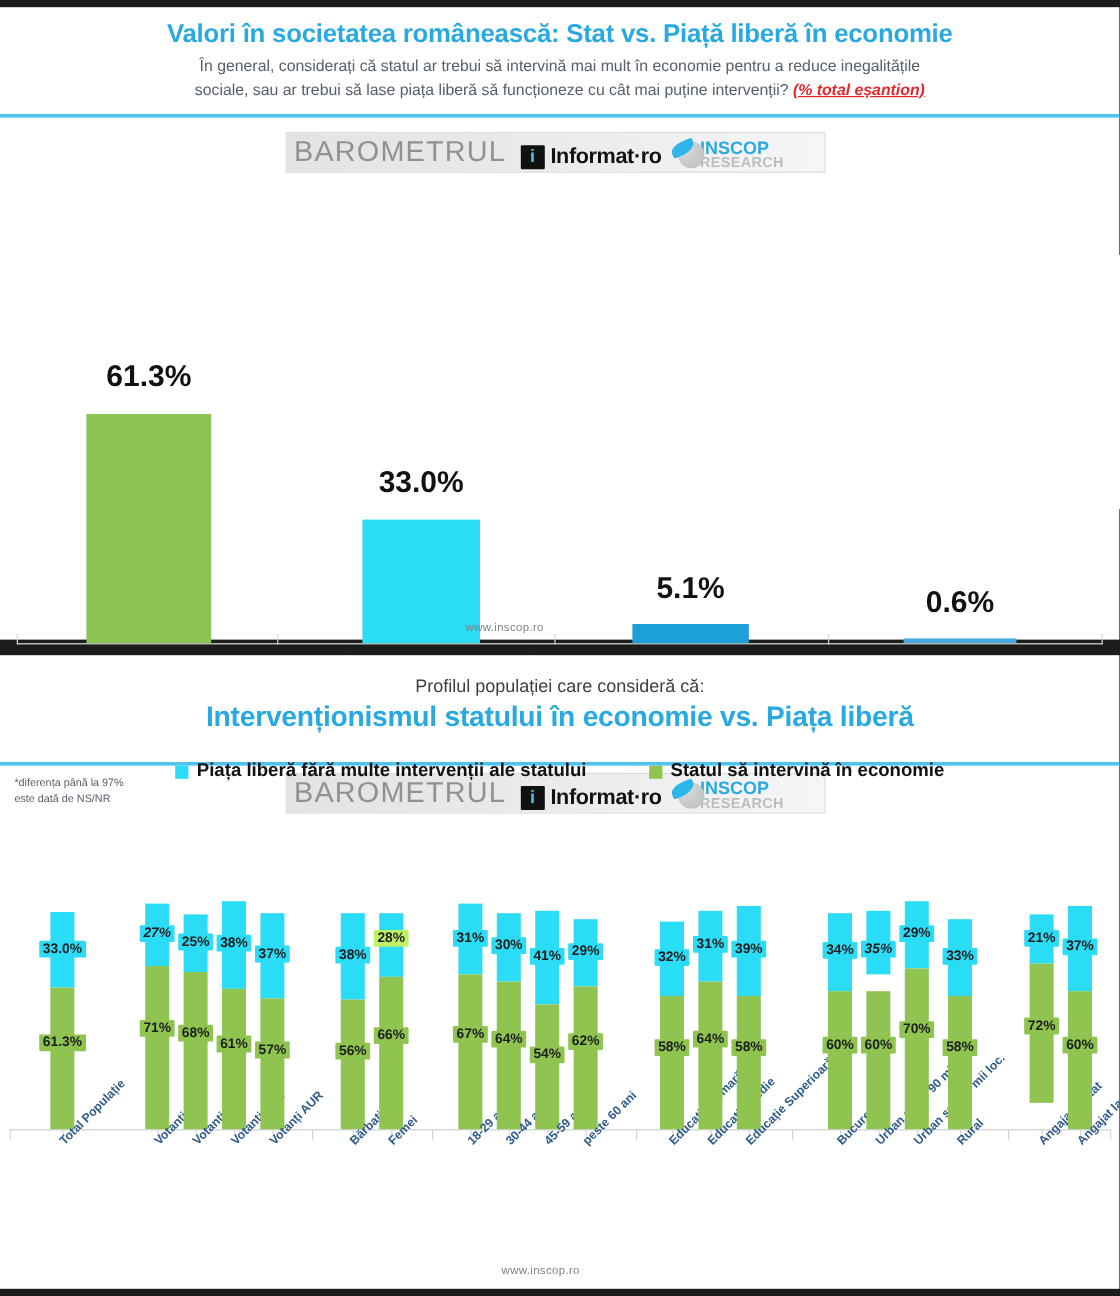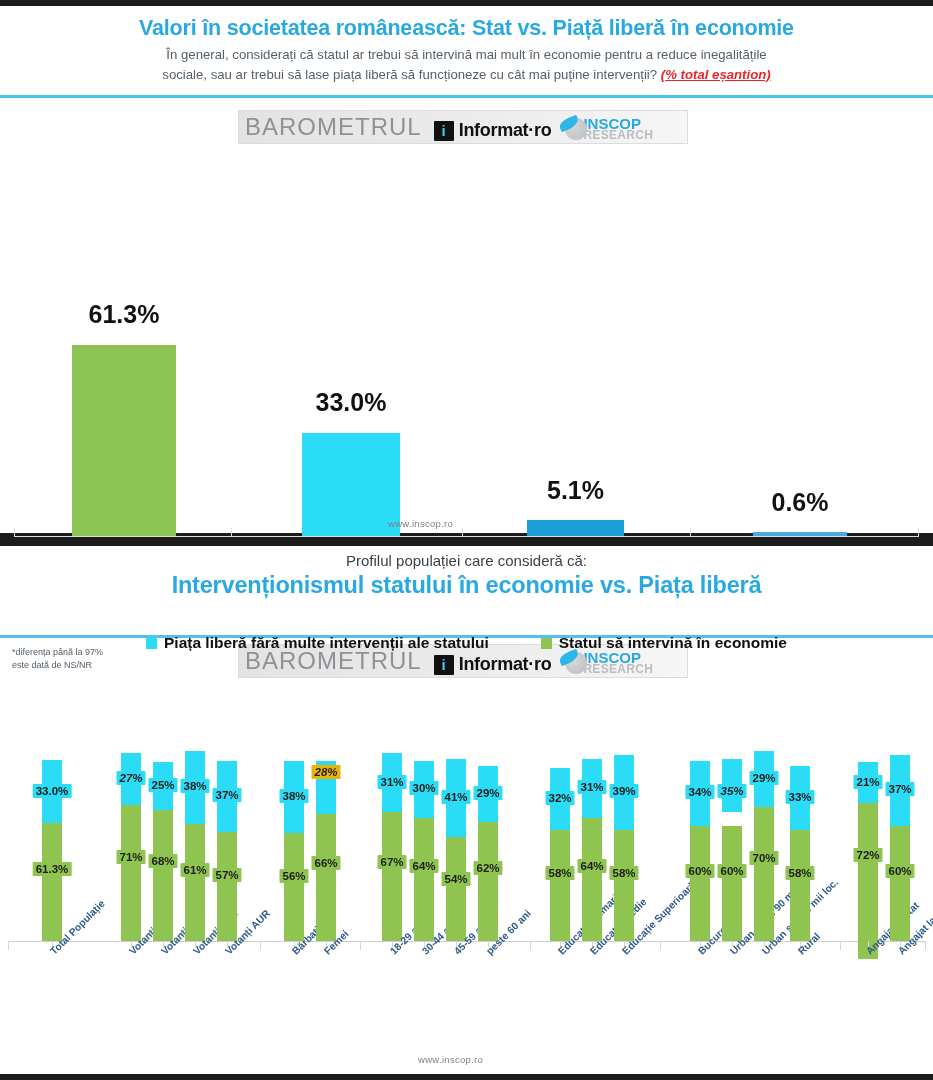--- a/index.html
+++ b/index.html
@@ -42,21 +42,21 @@
   .c1-tick{position:absolute;top:370px;width:1px;height:9px;background:#dcdcdc;}
   .bar1{position:absolute;bottom:0;}
   .bar1val{position:absolute;left:50%;transform:translateX(-50%);white-space:nowrap;
     color:#111;font-weight:bold;font-size:25px;}
   .c1-lab{position:absolute;text-align:center;color:#2e5b8a;font-weight:bold;
     font-size:14.5px;line-height:1.25;}
   .inscop-foot{position:absolute;color:#7b8288;font-size:9.5px;letter-spacing:0.3px;}
 
   
   .panel2{position:absolute;left:0;top:546px;width:933px;height:528px;background:#ffffff;}
-  .p2-pre{text-align:center;color:#3a3f45;font-size:15px;padding-top:6px;}
+  .p2-pre{text-align:center;color:#3a3f45;font-size:15px;padding-top:18px;}
   .p2-title{text-align:center;color:#29a9e1;font-weight:bold;font-size:23.5px;
     padding-top:3px;letter-spacing:-0.2px;}
   .note{position:absolute;left:12px;top:14px;color:#55606b;font-size:9px;line-height:1.45;}
   .legend{position:absolute;top:88px;left:0;width:933px;display:flex;
     justify-content:center;gap:52px;}
   .leg{display:flex;align-items:center;gap:7px;}
   .leg .sw{width:11px;height:11px;display:block;}
   .leg .tx{color:#111;font-weight:bold;font-size:15.5px;}
 
   
@@ -234,21 +234,21 @@
             <div class="vlab" style="top: 28.48px; background: rgb(42, 220, 245);">38%</div>
           </div>
           <div class="seg" style="top: 72.96px; height: 107.52px; background: rgb(142, 196, 79);">
             <div class="vlab" style="top: 35.4816px; background: rgb(142, 196, 79);">56%</div>
           </div>
         </div>
         <div class="gtick" style="left: 294px; top: 395px;"></div>
         <div class="xlab" style="left: 290px; top: 403px;">Bărbați</div>
         <div class="sbar" style="left: 316px; top: 214.52px; height: 180.48px;">
           <div class="seg" style="top: 0px; height: 53.76px; background: rgb(42, 220, 245);">
-            <div class="vlab" style="top: 4px; background: #eab308; font-style: italic;">28%</div>
+            <div class="vlab" style="top: 14px; background: #bef264;">28%</div>
           </div>
           <div class="seg" style="top: 53.76px; height: 126.72px; background: rgb(142, 196, 79);">
             <div class="vlab" style="top: 41.8176px; background: rgb(142, 196, 79);">66%</div>
           </div>
         </div>
         <div class="gtick" style="left: 326px; top: 395px;"></div>
         <div class="xlab" style="left: 322px; top: 403px;">Femei</div>
         <div class="sbar" style="left: 382px; top: 206.84px; height: 188.16px;">
           <div class="seg" style="top: 0px; height: 59.52px; background: rgb(42, 220, 245);">
             <div class="vlab" style="top: 21.76px; background: rgb(42, 220, 245);">31%</div>
@@ -356,21 +356,21 @@
           <div class="seg" style="top: 63.36px; height: 111.36px; background: rgb(142, 196, 79);">
             <div class="vlab" style="top: 36.7488px; background: rgb(142, 196, 79);">58%</div>
           </div>
         </div>
         <div class="gtick" style="left: 800px; top: 395px;"></div>
         <div class="xlab" style="left: 796px; top: 403px;">Rural</div>
         <div class="sbar" style="left: 858px; top: 216.44px; height: 178.56px;">
           <div class="seg" style="top: 0px; height: 40.32px; background: rgb(42, 220, 245);">
             <div class="vlab" style="top: 12.16px; background: rgb(42, 220, 245);">21%</div>
           </div>
-          <div class="seg" style="top: 40.32px; height: 156px; background: rgb(142, 196, 79);">
+          <div class="seg" style="top: 40.32px; height: 116px; background: rgb(142, 196, 79);">
             <div class="vlab" style="top: 45.6192px; background: rgb(142, 196, 79);">72%</div>
           </div>
         </div>
         <div class="gtick" style="left: 868px; top: 395px;"></div>
         <div class="xlab" style="left: 864px; top: 403px;">Angajat la stat</div>
         <div class="sbar" style="left: 890px; top: 208.76px; height: 186.24px;">
           <div class="seg" style="top: 0px; height: 71.04px; background: rgb(42, 220, 245);">
             <div class="vlab" style="top: 27.52px; background: rgb(42, 220, 245);">37%</div>
           </div>
           <div class="seg" style="top: 71.04px; height: 115.2px; background: rgb(142, 196, 79);">

